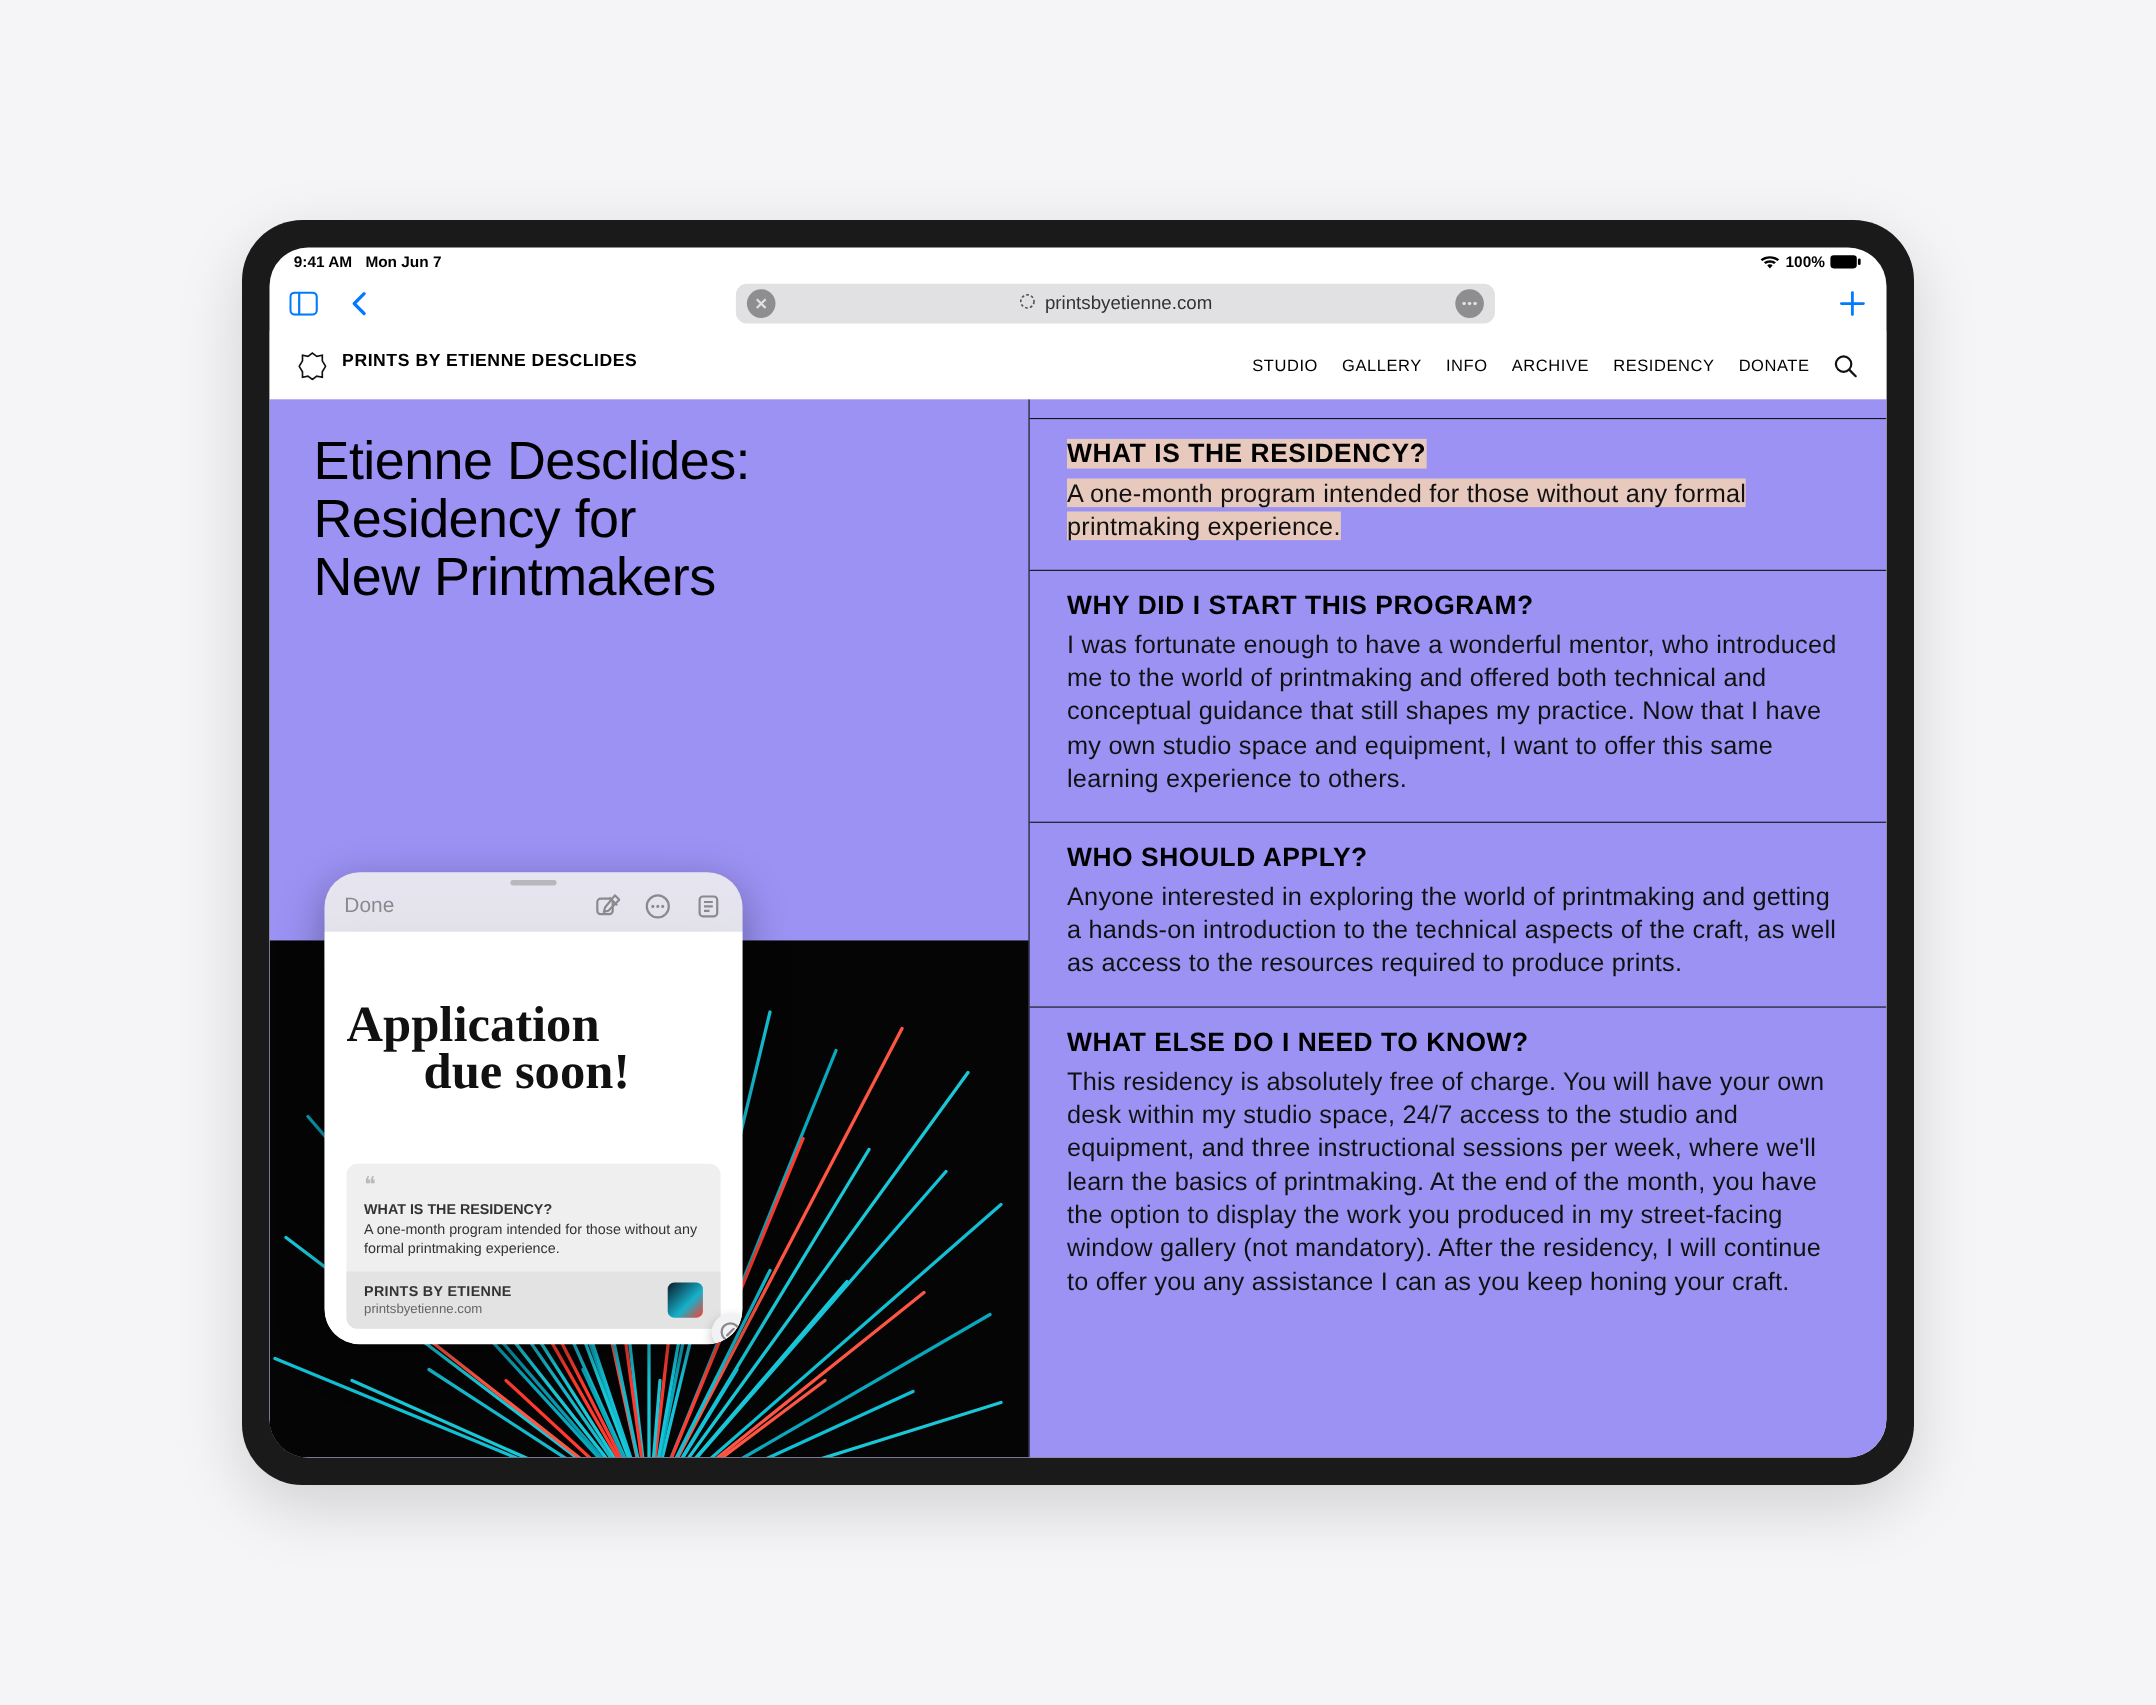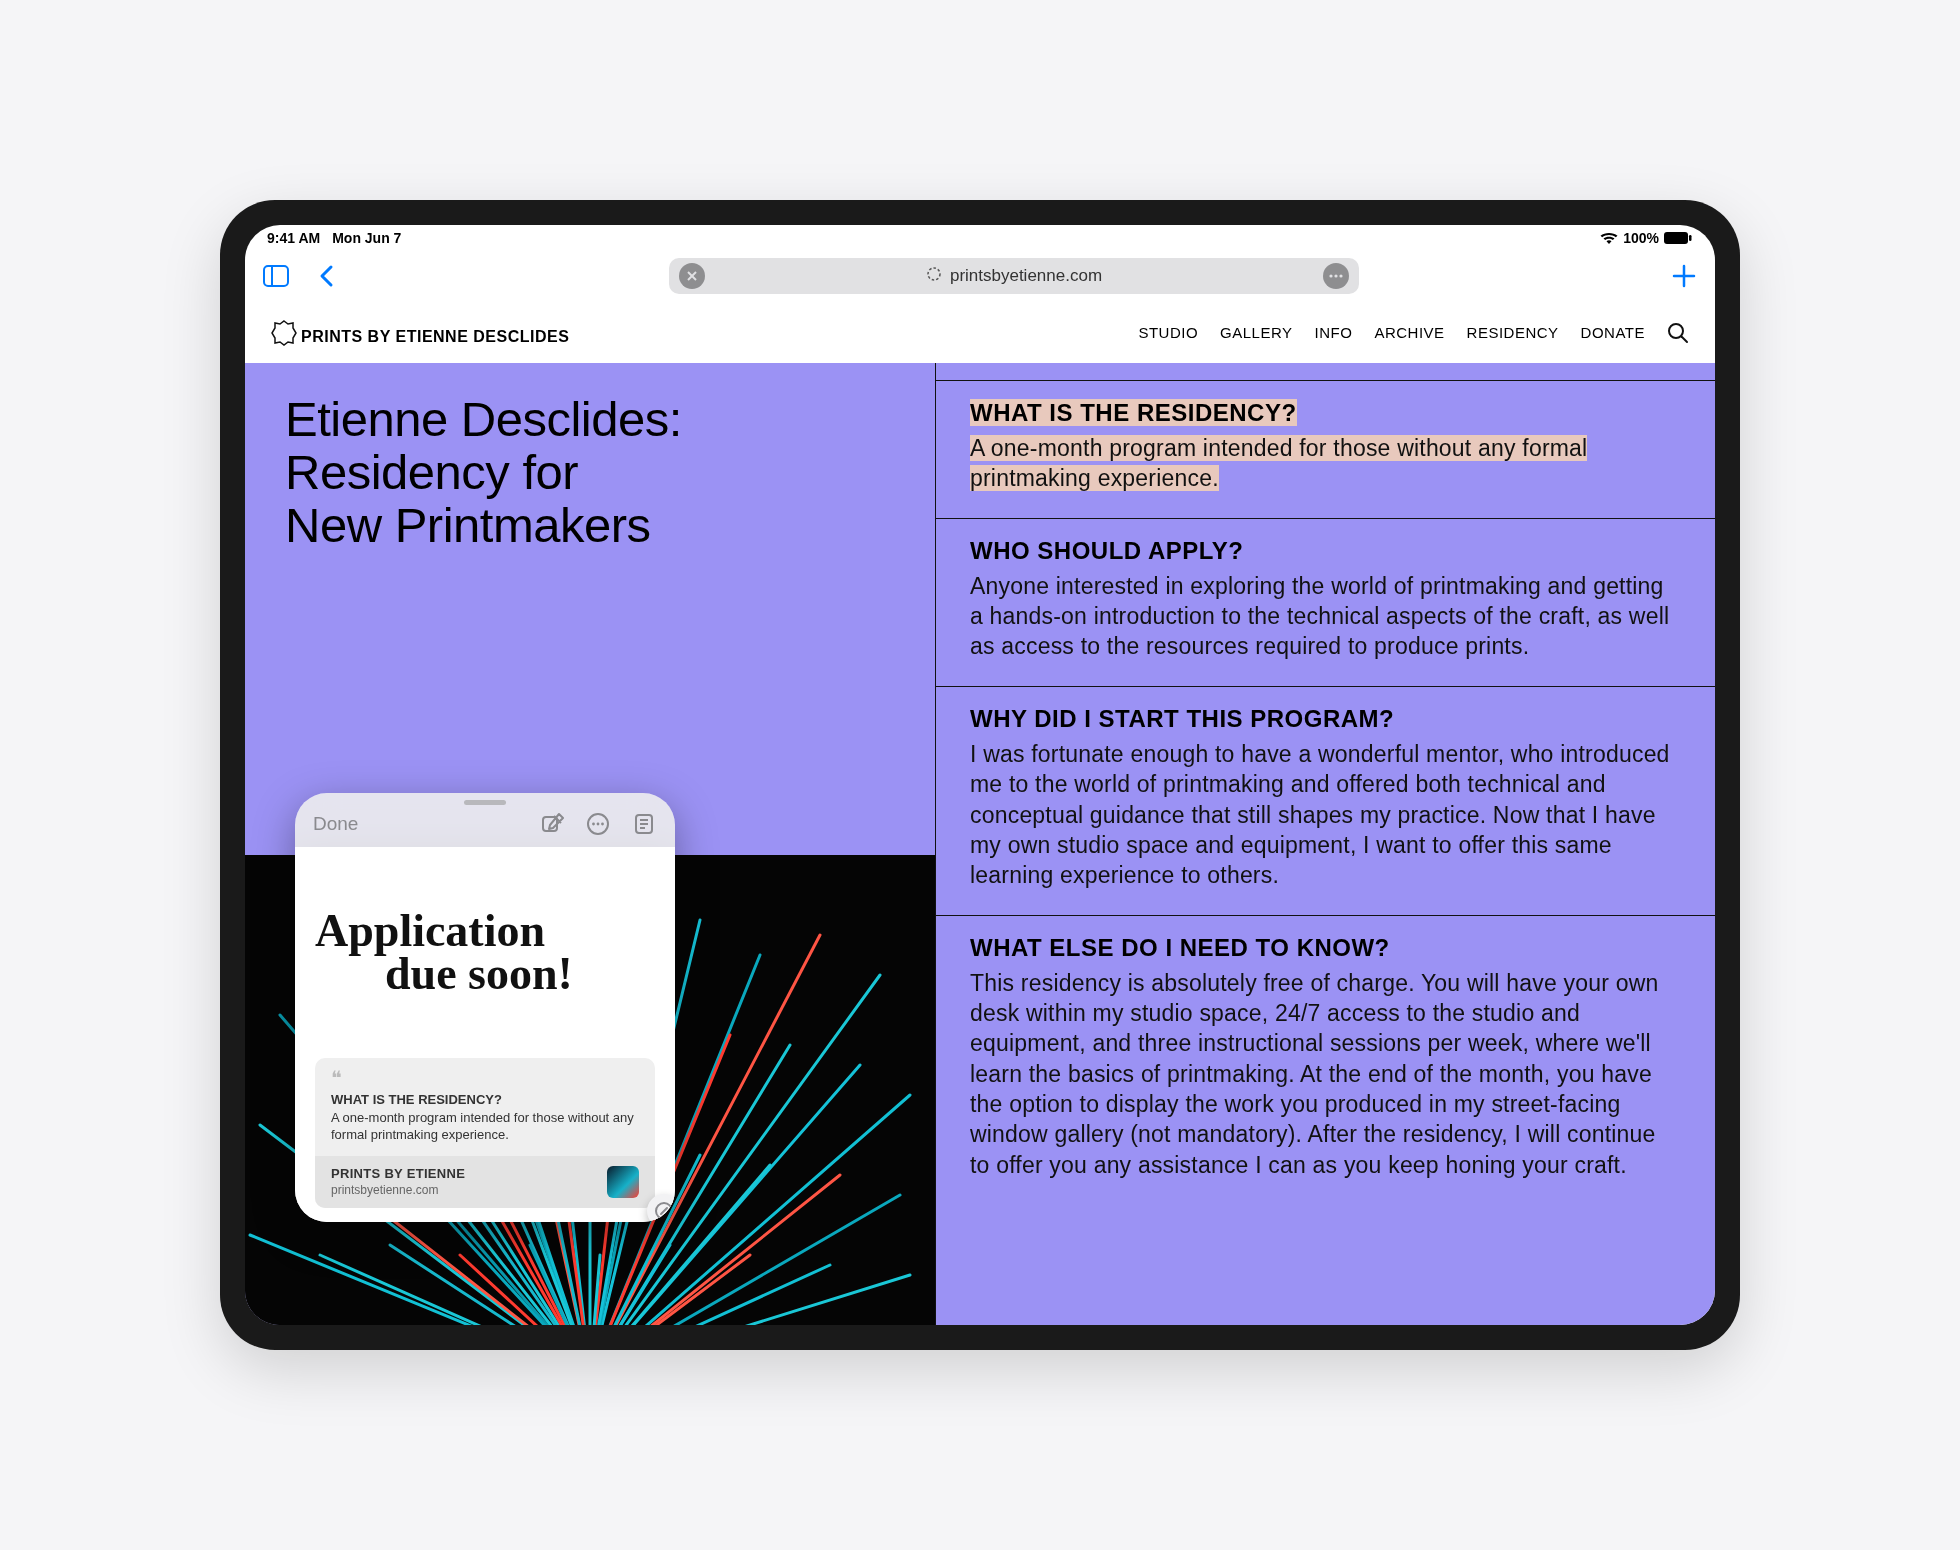--- a/index.html
+++ b/index.html
@@ -83,21 +83,21 @@
   
   .site-nav {
     height: 62px;
     border-top: 1px solid transparent;
     background: #fff;
     display: flex;
     align-items: center;
     padding: 0 26px;
     justify-content: space-between;
   }
-  .brand { display: flex; align-items: flex-end; gap: 4px; }
+  .brand { display: flex; align-items: flex-start; gap: 14px; }
   .brand-badge {
     width: 26px; height: 26px; position: relative;
   }
   .brand-title { font-size: 16px; font-weight: 700; letter-spacing: 0.5px; }
   .nav-links { display: flex; gap: 22px; align-items: center; font-size: 15px; letter-spacing: 0.5px; }
   .nav-links span { cursor: pointer; }
   .search-ic { width: 22px; height: 22px; }
   
   .page {
     height: calc(100% - 26px - 50px - 62px);
@@ -386,26 +386,26 @@
         </div>
       </div>
 
       <div class="col-right">
         <div class="faq-top-gap"></div>
         <div class="faq">
           <h3><span class="hl">WHAT IS THE RESIDENCY?</span></h3>
           <p><span class="hl">A one-month program intended for those without any formal printmaking experience.</span></p>
         </div>
         <div class="faq">
+          <h3>WHY DID I START THIS PROGRAM?</h3>
+          <p>I was fortunate enough to have a wonderful mentor, who introduced me to the world of printmaking and offered both technical and conceptual guidance that still shapes my practice. Now that I have my own studio space and equipment, I want to offer this same learning experience to others.</p>
+        </div>
+        <div class="faq">
           <h3>WHO SHOULD APPLY?</h3>
           <p>Anyone interested in exploring the world of printmaking and getting a hands-on introduction to the technical aspects of the craft, as well as access to the resources required to produce prints.</p>
-        </div>
-        <div class="faq">
-          <h3>WHY DID I START THIS PROGRAM?</h3>
-          <p>I was fortunate enough to have a wonderful mentor, who introduced me to the world of printmaking and offered both technical and conceptual guidance that still shapes my practice. Now that I have my own studio space and equipment, I want to offer this same learning experience to others.</p>
         </div>
         <div class="faq">
           <h3>WHAT ELSE DO I NEED TO KNOW?</h3>
           <p>This residency is absolutely free of charge. You will have your own desk within my studio space, 24/7 access to the studio and equipment, and three instructional sessions per week, where we'll learn the basics of printmaking. At the end of the month, you have the option to display the work you produced in my street-facing window gallery (not mandatory). After the residency, I will continue to offer you any assistance I can as you keep honing your craft.</p>
         </div>
       </div>
 
       <div class="qnote">
         <div class="qnote-grab"></div>
         <div class="qnote-header">

